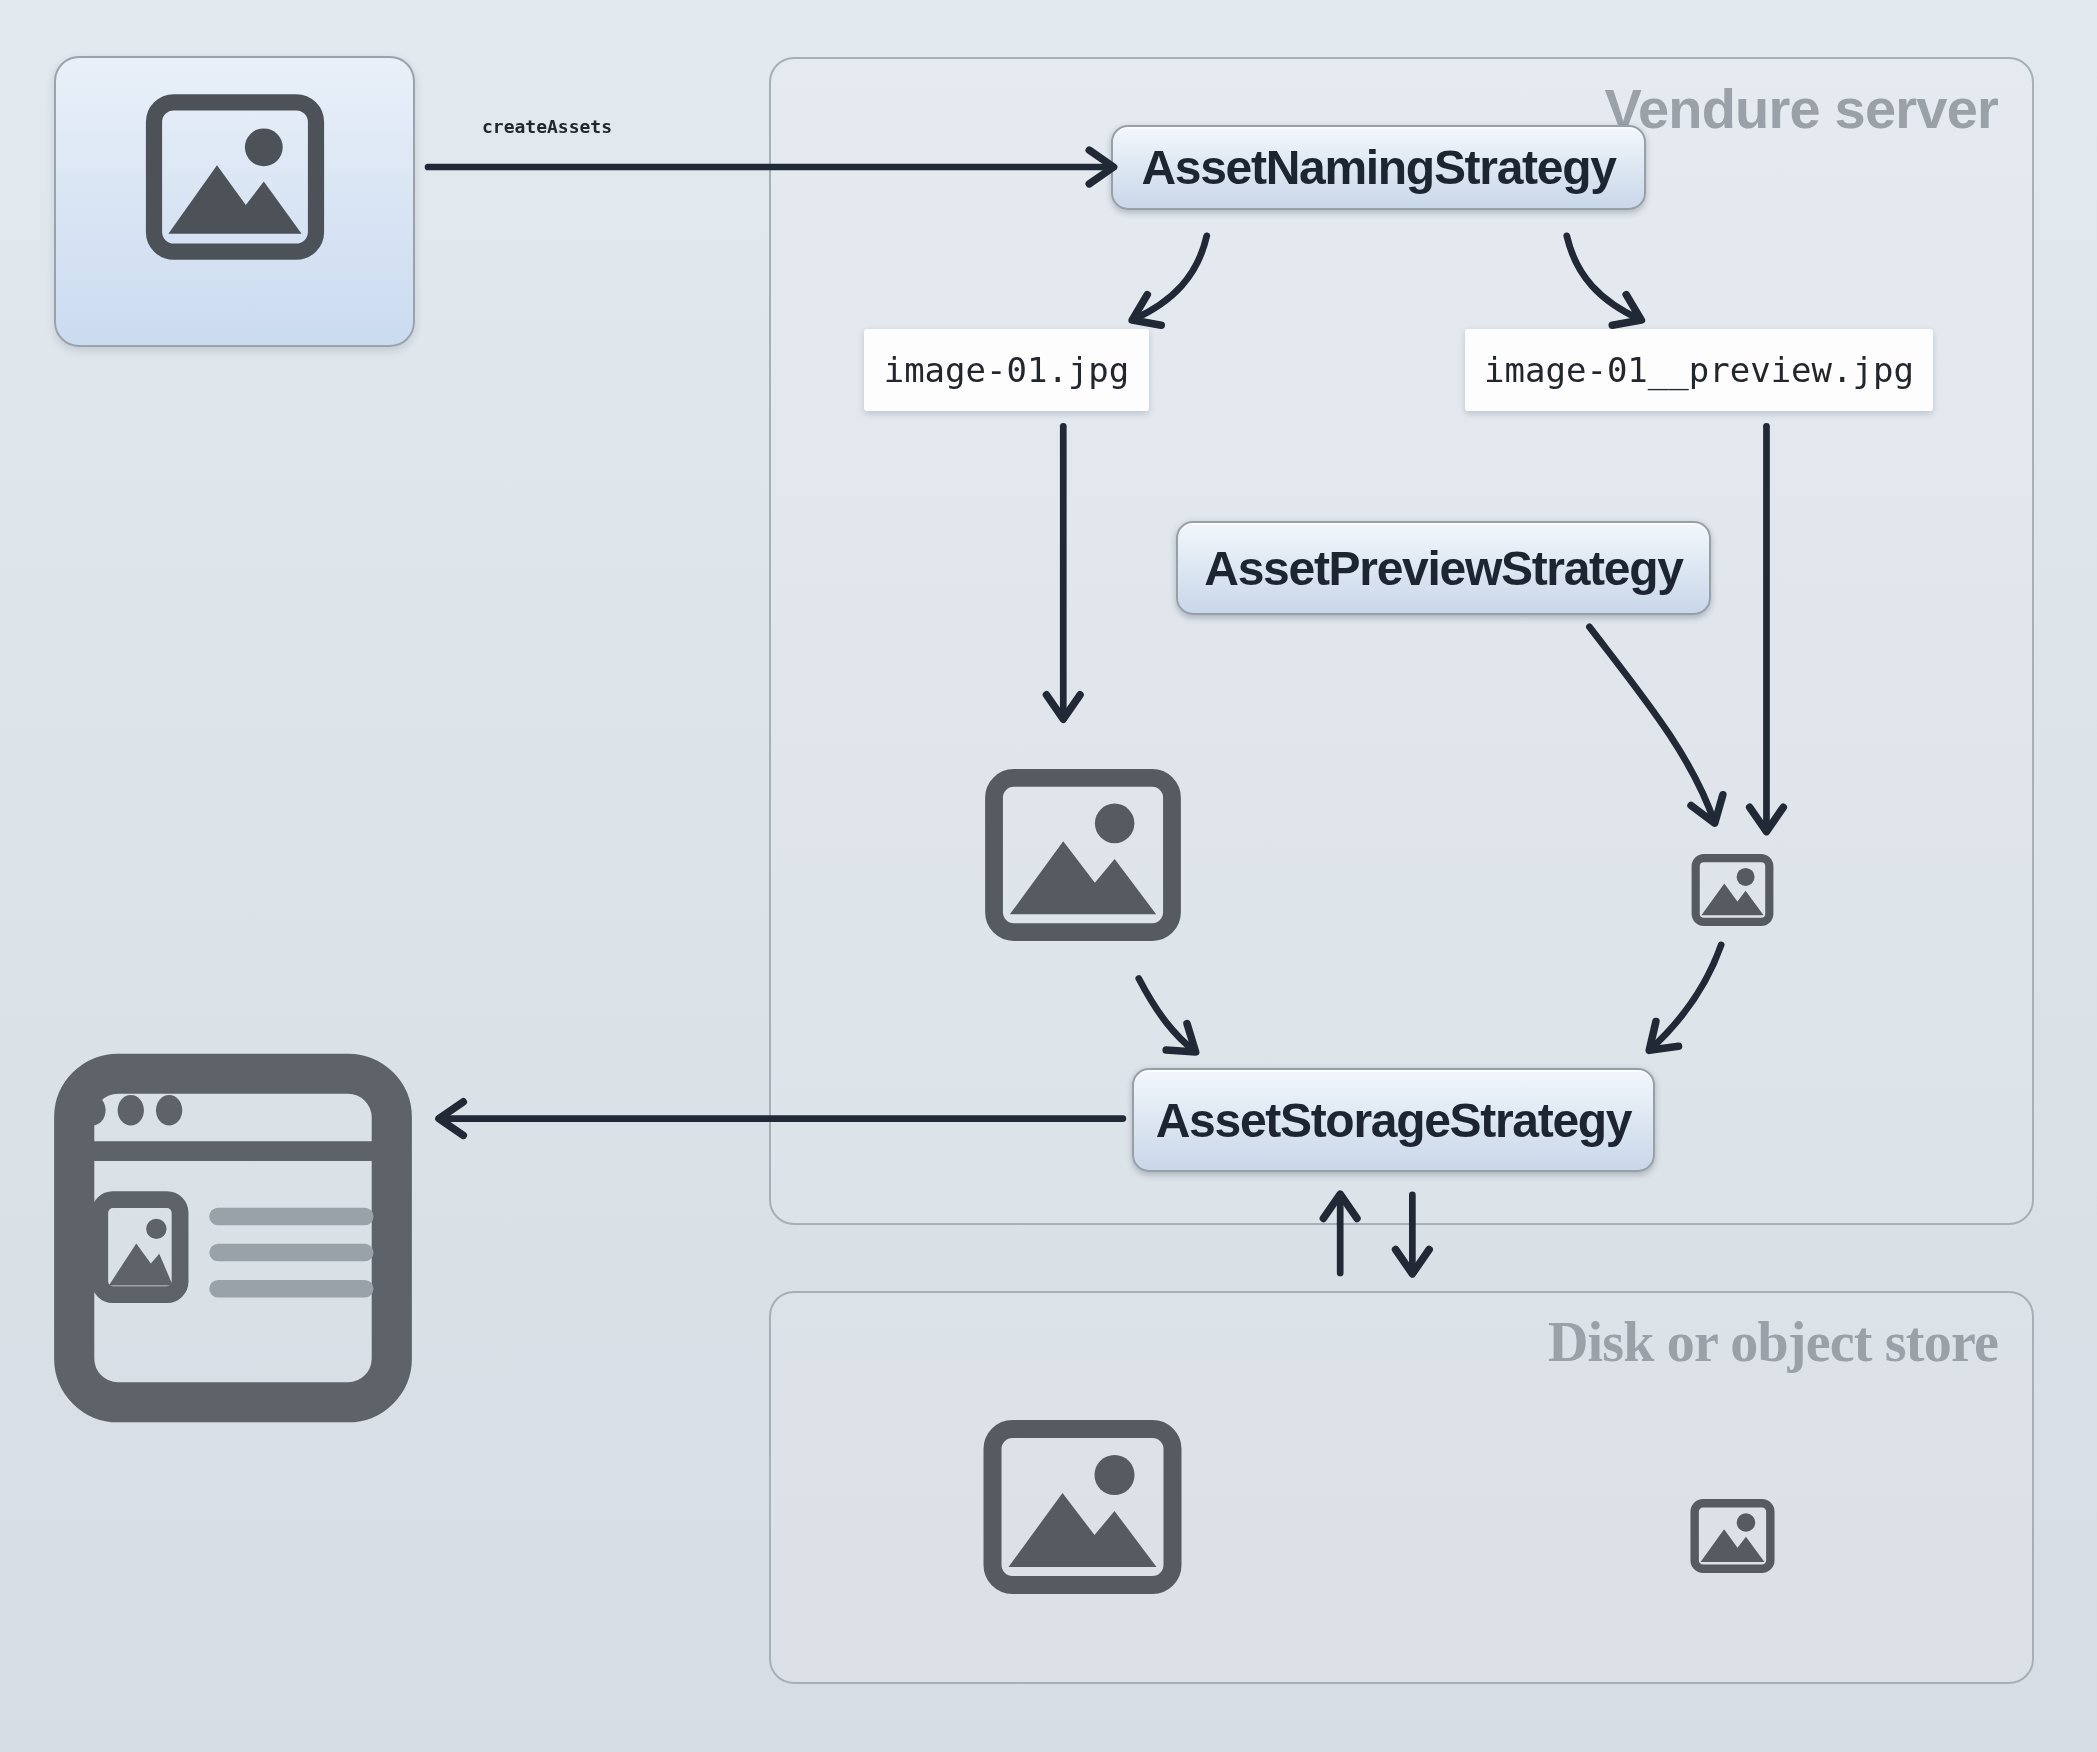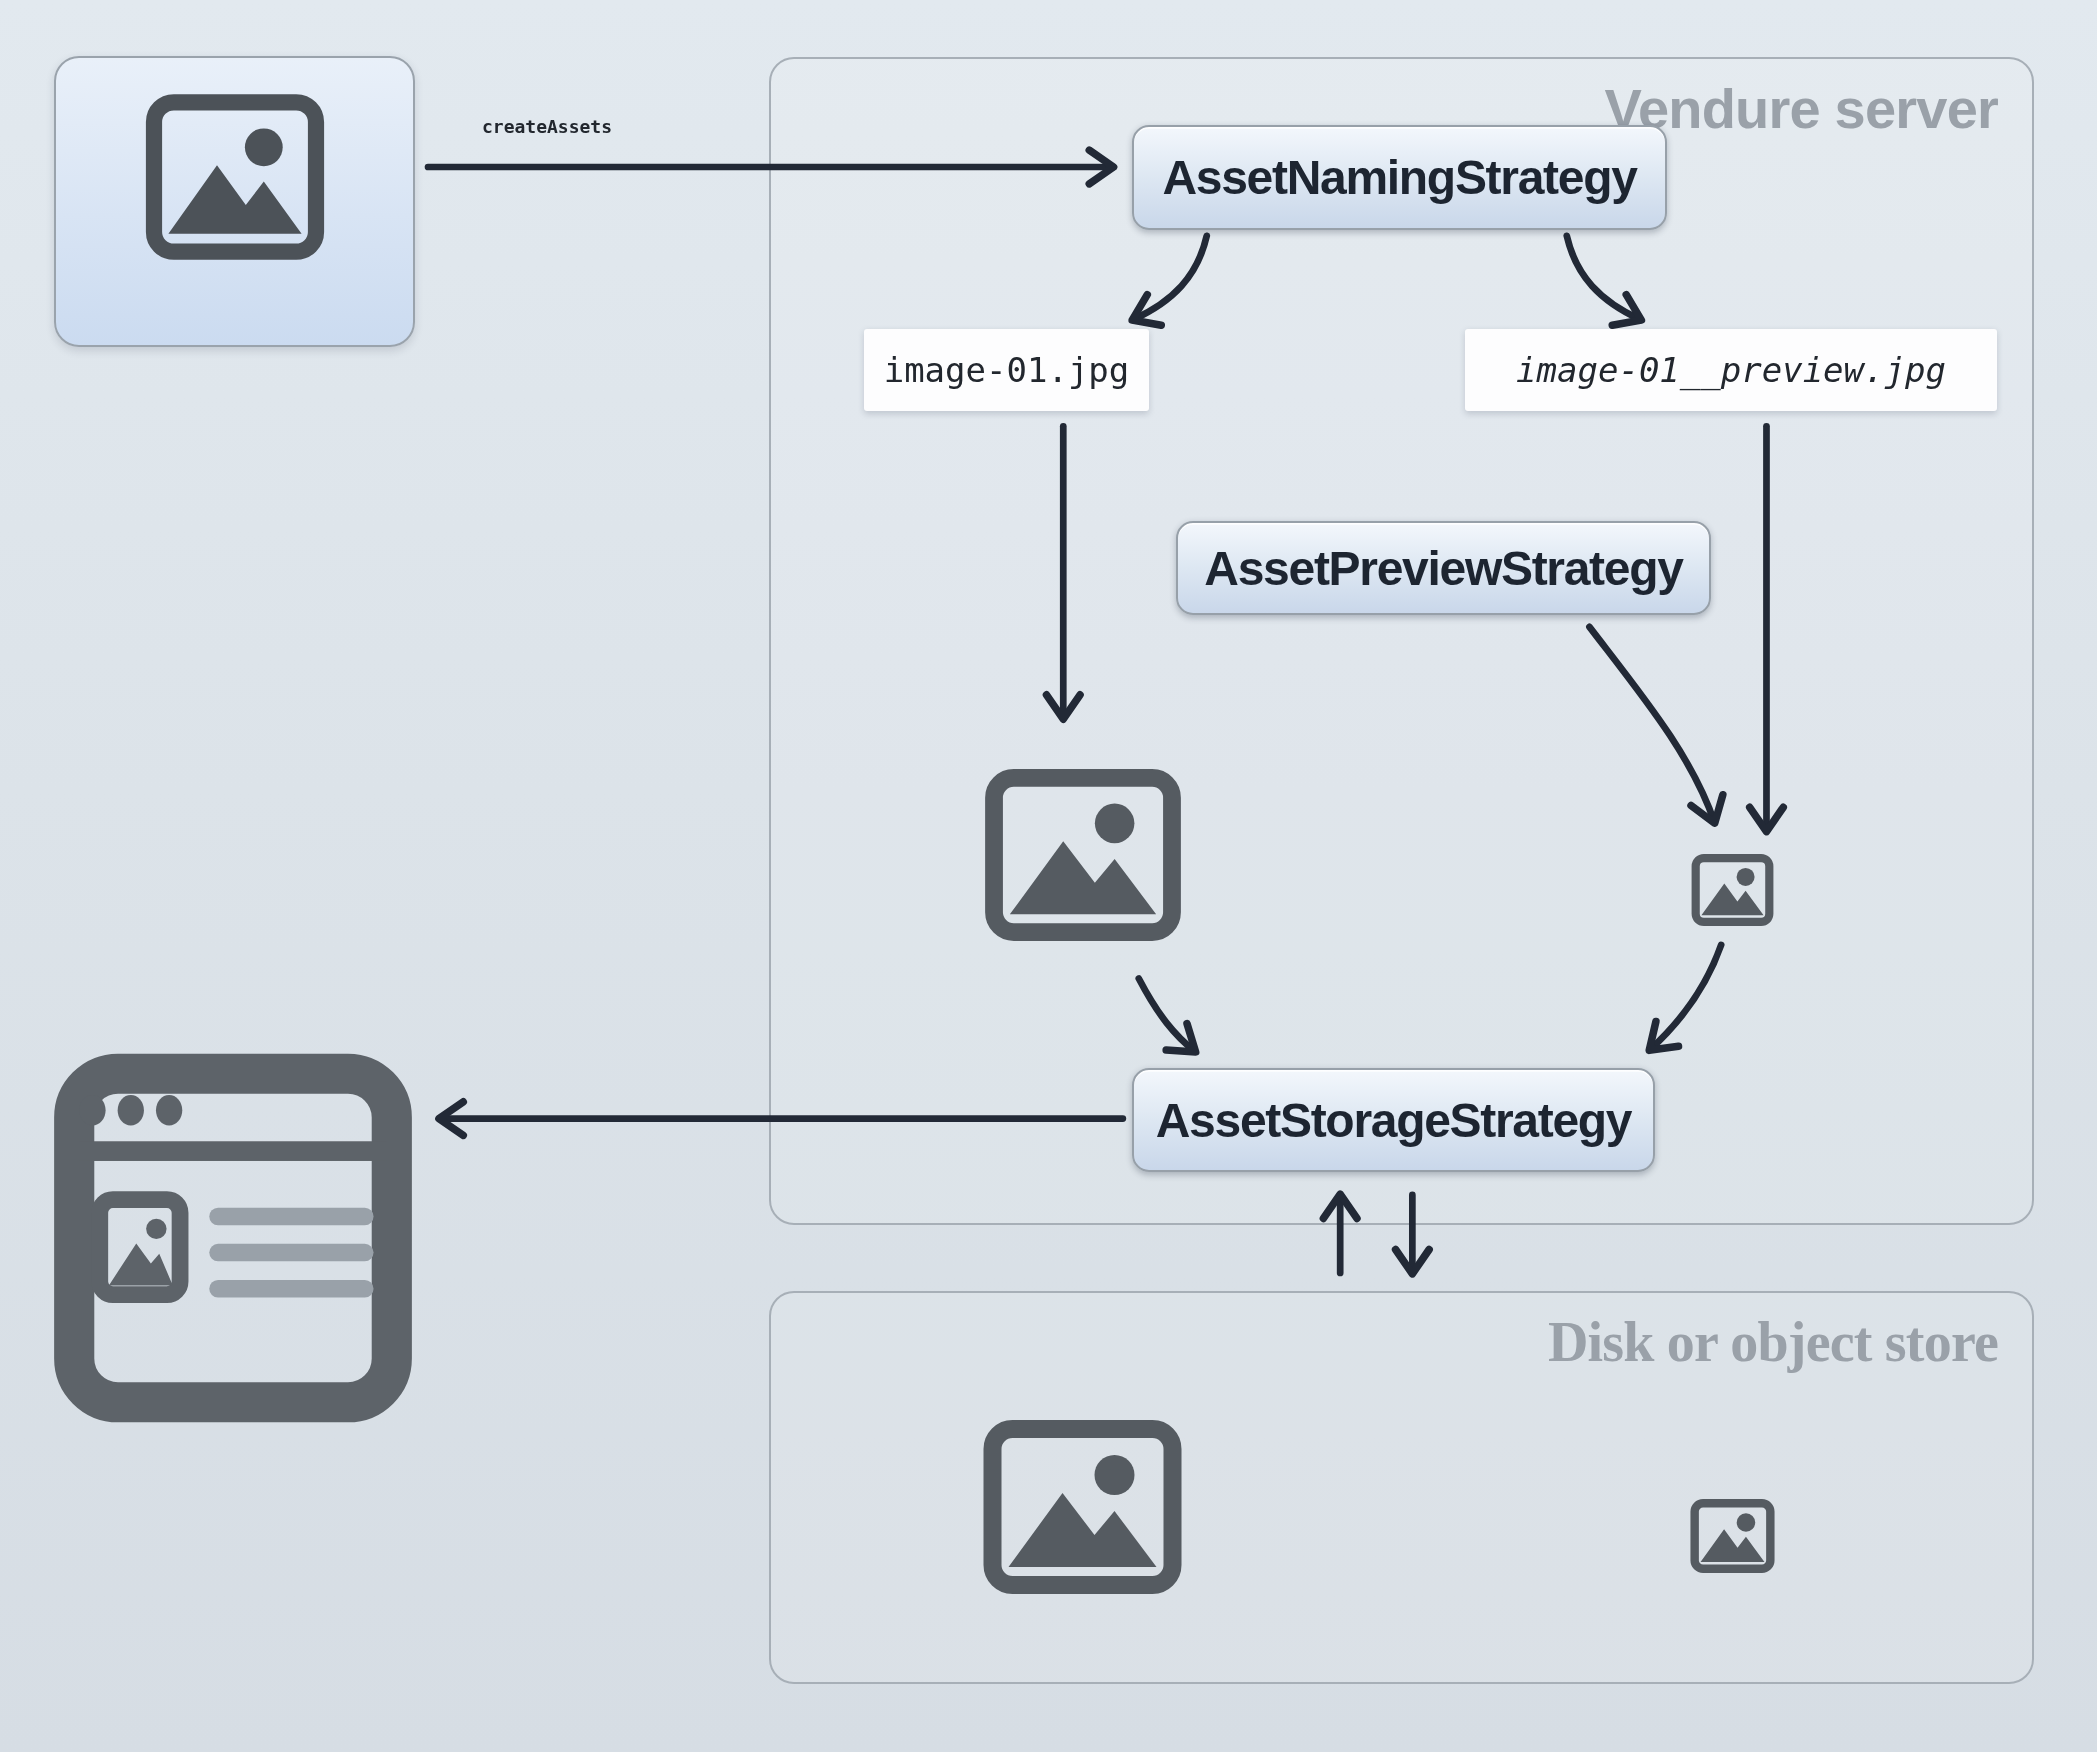--- a/index.html
+++ b/index.html
@@ -116,25 +116,25 @@
       <circle cx="66" cy="30" r="10.5" fill="#4c5258"></circle>
       <path d="M13 78 L40 40 L56 62 L66 49 L87 78 Z" fill="#4c5258"></path>
     </svg>
   </div>
 
   <div class="code-text method-label">createAssets</div>
 
   <div class="container" style="left:769px; top:57px; width:1265px; height:1168px;">
     <div class="container-title">Vendure server</div>
 
-    <div class="strategy-button" style="left:361px; top:66px; width:535px; height:105px;">AssetNamingStrategy</div>
+    <div class="strategy-button" style="left:340px; top:66px; width:535px; height:85px;">AssetNamingStrategy</div>
 
     <div class="filename-chip code-text" style="left:93px; top:270px; width:285px;">image-01.jpg</div>
 
-    <div class="filename-chip code-text" style="left:694px; top:270px; width:532px;font-style:italic;">image-01__preview.jpg</div>
+    <div class="filename-chip code-text" style="left:694px; top:270px; width:468px;">image-01__preview.jpg</div>
 
     <div class="strategy-button" style="left:361px; top:462px; width:535px; height:94px;margin-left:44px;">AssetPreviewStrategy</div>
 
     <svg class="icon-svg abs" style="left:212px; top:709px;" width="200" height="174" viewBox="0 0 100 88">
       <rect x="5" y="5" width="90" height="78" rx="10" fill="none" stroke="#555b61" stroke-width="9"></rect>
       <circle cx="66" cy="28" r="10" fill="#555b61"></circle>
       <path d="M13 74 L40 37 L56 58 L66 46 L87 74 Z" fill="#555b61"></path>
     </svg>
 
     <svg class="icon-svg abs" style="left:919px; top:795px;" width="85" height="72" viewBox="0 0 100 88">

